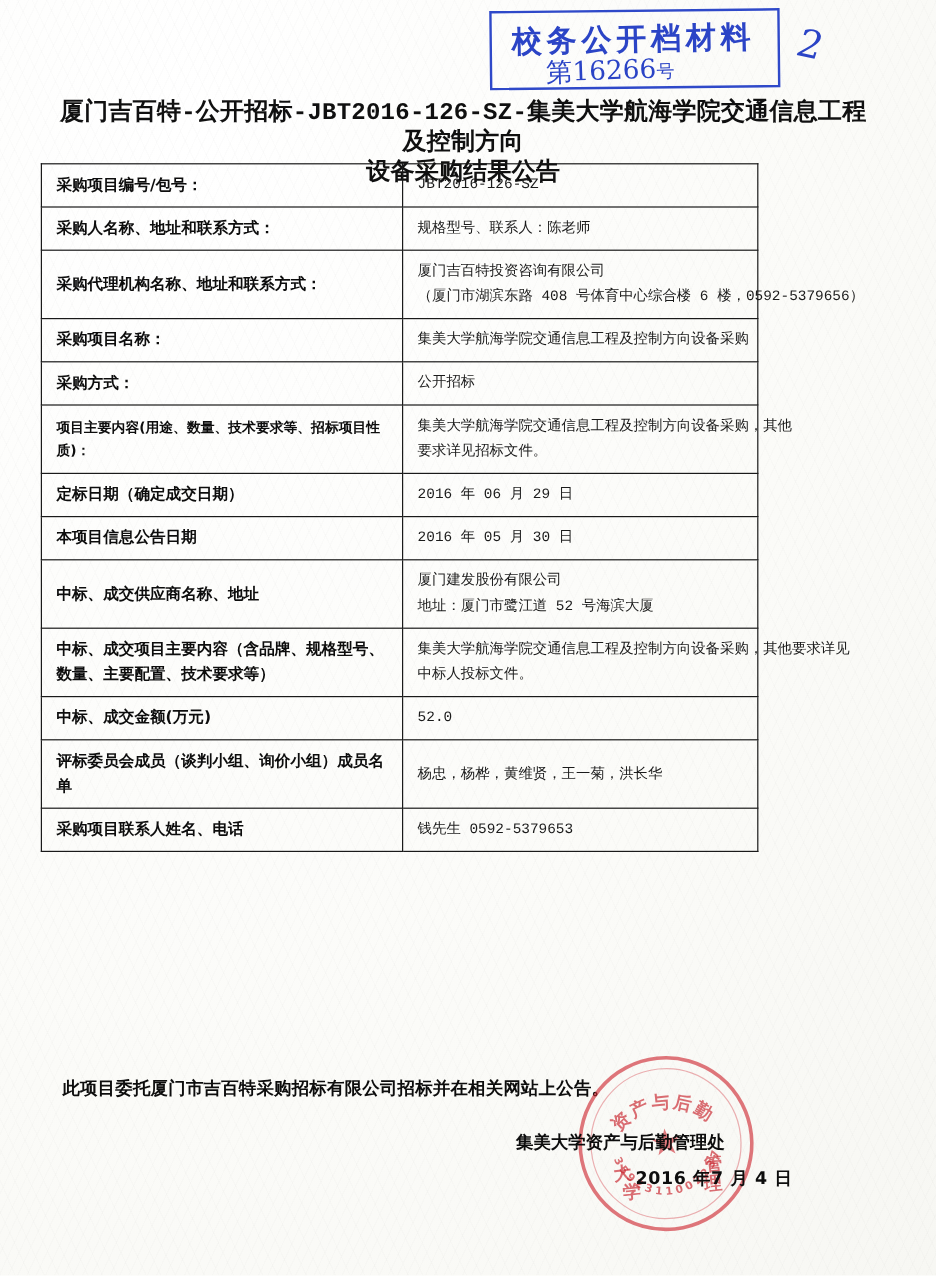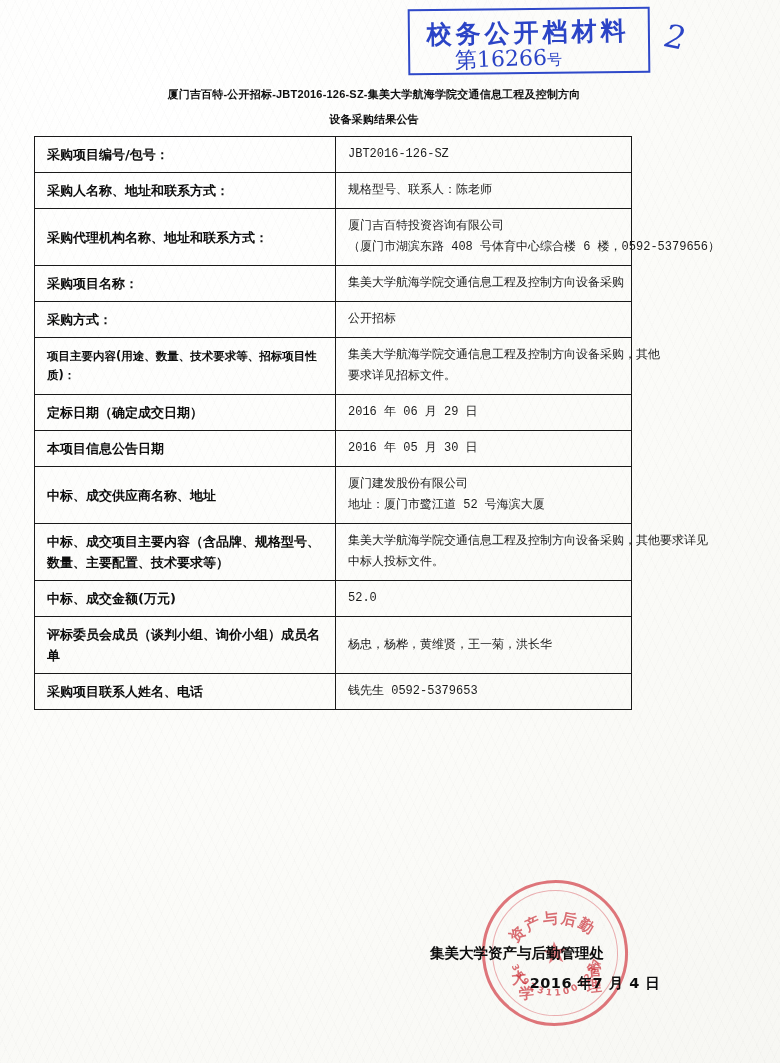--- a/index.html
+++ b/index.html
@@ -74,27 +74,27 @@
     top: 18px;
     color: #2b44c6;
     font-family: "DejaVu Serif", serif;
     font-size: 32px;
     transform: rotate(12deg) skewX(-6deg);
   }
 
   
   .doc-title {
     position: absolute;
-    left: 36px;
+    left: 48px;
     top: 82px;
     width: 676px;
     text-align: center;
-    font-family: Liberation Sans, sans-serif;
-    font-weight: bold;
-    font-size: 11px;
+    font-family: Liberation Mono, monospace;
+    font-weight: bold;
+    font-size: 20px;
     line-height: 25px;
     color: #101010;
     letter-spacing: 0.2px;
   }
 
   
   table.main {
     position: absolute;
     left: 34px;
     top: 136px;
@@ -307,20 +307,21 @@
       </tr>
       <tr>
         <td class="label">采购项目联系人姓名、电话</td>
         <td class="value">
           <span class="ln">钱先生   0592-5379653</span>
         </td>
       </tr>
     </tbody>
   </table>
 
+  <div class="footer-note">此项目委托厦门市吉百特采购招标有限公司招标并在相关网站上公告。</div>
 
   <div class="seal">
     <svg class="seal-arc" viewBox="0 0 140 140">
       <defs>
         <path id="arcTop" d="M 20,78 A 52,52 0 0 1 120,78"></path>
         <path id="arcBottom" d="M 26,80 A 46,46 0 0 0 114,80"></path>
       </defs>
       <text><textPath href="#arcTop" startOffset="50%" text-anchor="middle">资产与后勤</textPath></text>
       <text class="bottom"><textPath href="#arcBottom" startOffset="50%" text-anchor="middle">3592311002237</textPath></text>
       <text x="24" y="96" font-size="13" font-weight="bold" fill="rgba(200,32,42,0.6)">大</text>

